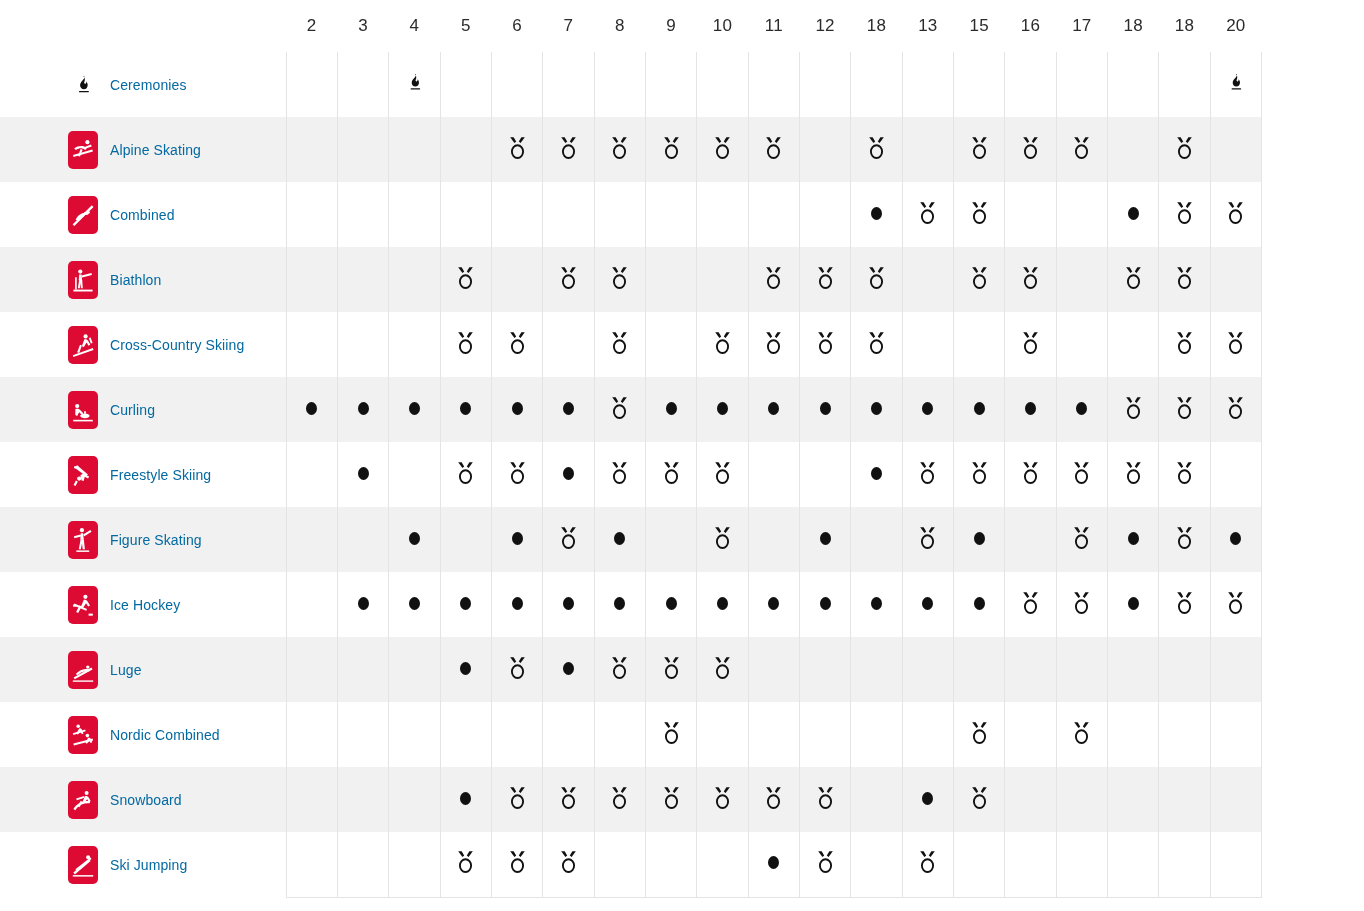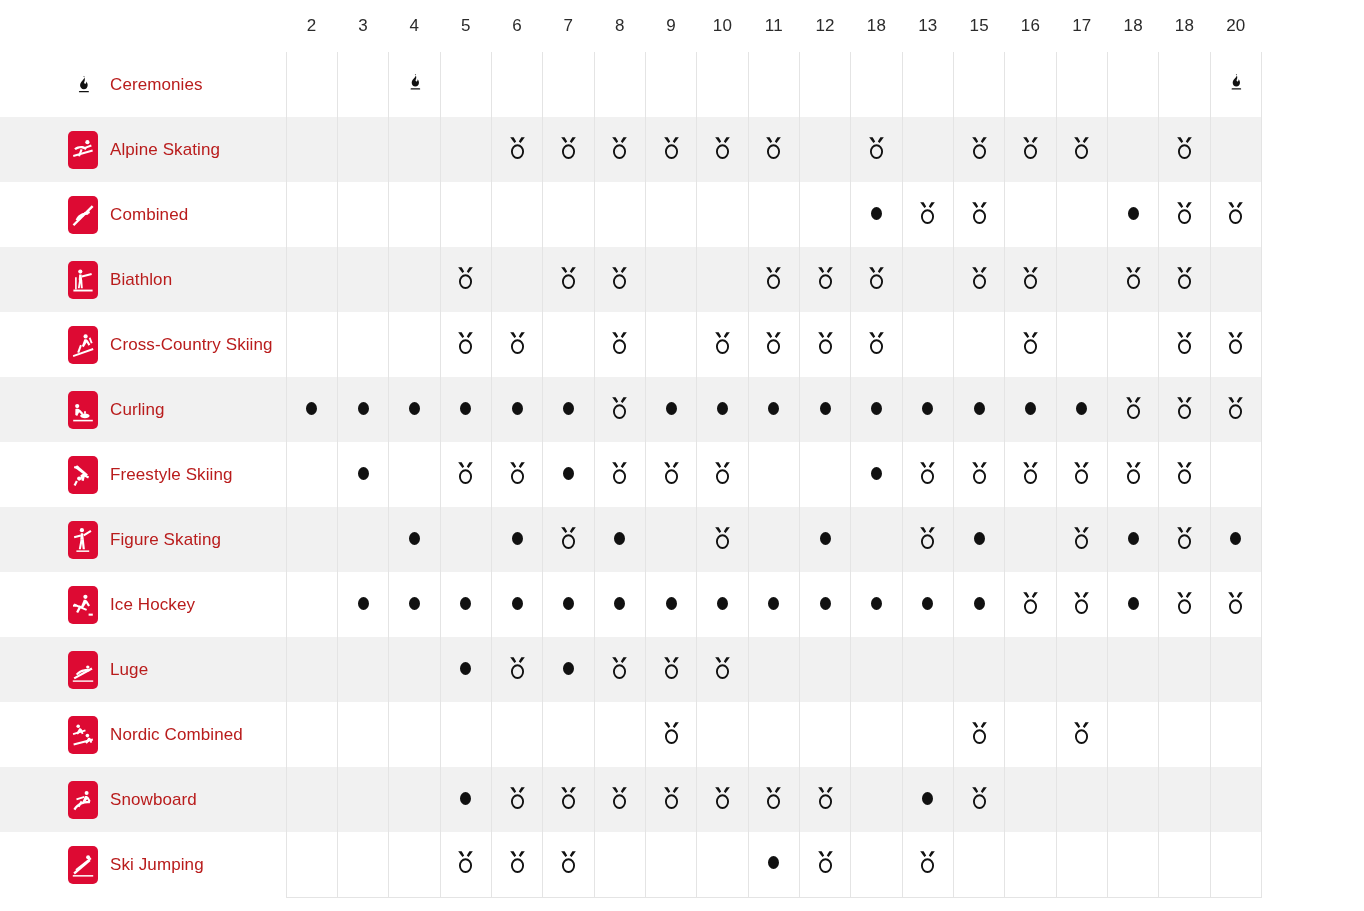--- a/index.html
+++ b/index.html
@@ -58,22 +58,22 @@
   .badge {
     width: 30px; height: 38px;
     border-radius: 5px;
     background: #dd0a33;
     flex: 0 0 auto;
     display: flex; align-items: center; justify-content: center;
   }
   .badge svg { display: block; }
   .badge.none { background: transparent; width: 30px; height: 38px; }
   .sportname {
-    font-size: 17px;
-    color: #b91c1c;
+    font-size: 14px;
+    color: #0369a1;
     white-space: nowrap;
     letter-spacing: .1px;
   }
   td.daycell {
     width: 51.35px;
     border-left: 1px solid #e4e4e4;
     border-right: 1px solid #e4e4e4;
     text-align: center;
     vertical-align: middle;
     padding: 0;

